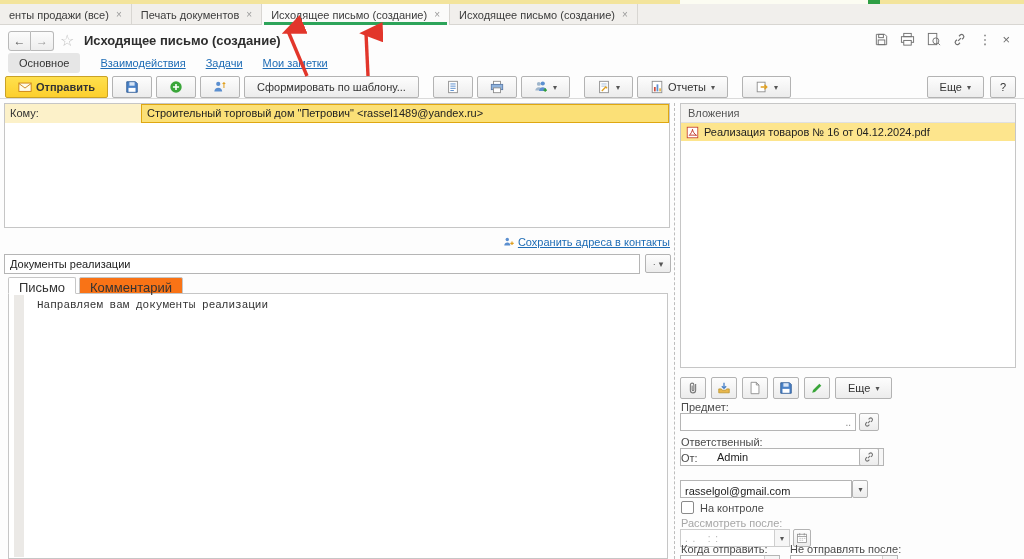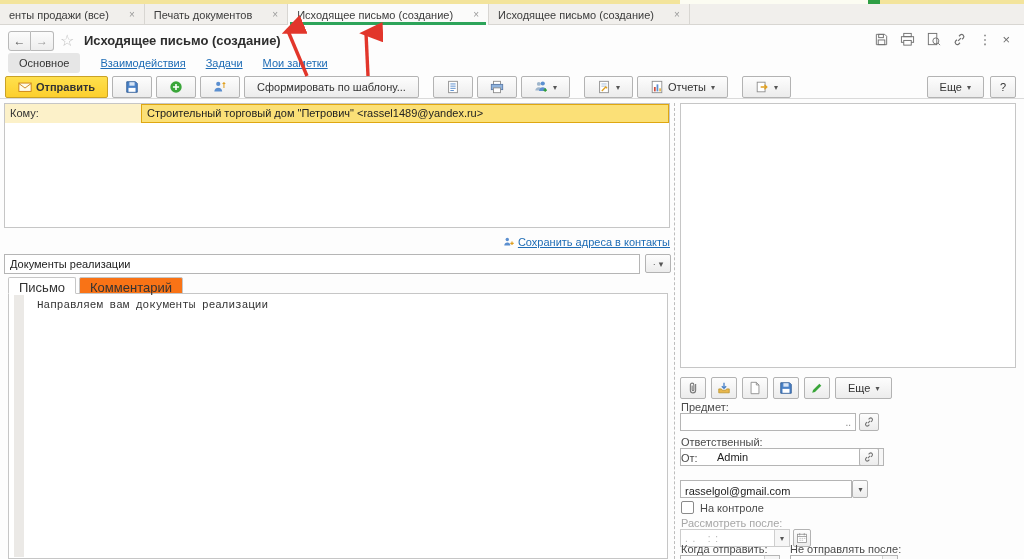--- a/index.html
+++ b/index.html
@@ -9,21 +9,21 @@
     background:#fdfdfd; font-family:"Liberation Sans", sans-serif; color:#333;
   }
   
   .topstrip { position:absolute; top:0; left:0; right:0; height:4px; background:#f3e49c; }
   .searchsliver { position:absolute; top:0; left:680px; width:196px; height:4px; background:#fcfcf2; }
   .greendot { position:absolute; top:0; left:868px; width:12px; height:4px; background:#2f9e44; }
 
   
   .tabbar { position:absolute; top:4px; left:0; right:0; height:21px; background:#f1efec;
             border-bottom:1px solid #d8d6d2; display:flex; }
-  .tab { height:21px; display:flex; align-items:center; gap:20px; padding:0 9px;
+  .tab { height:21px; display:flex; align-items:center; gap:7px; padding:0 9px;
          font-size:11px; color:#3c3c3c; border-right:1px solid #d8d6d2; position:relative; white-space:nowrap; }
   .tab.active { background:#fbfbfa; }
   .tab.active::after { content:""; position:absolute; left:2px; right:2px; bottom:0; height:3px; background:#2da45a; }
   .tab .x { color:#9a9a9a; font-size:10px; }
 
   
   .navbtns { position:absolute; top:31px; left:8px; display:flex; }
   .navbtn { width:23px; height:20px; border:1px solid #b9b9b9; background:linear-gradient(#fcfcfc,#ededed);
             display:flex; align-items:center; justify-content:center; font-size:12px; color:#555; }
   .navbtn:first-child { border-radius:3px 0 0 3px; }
@@ -306,20 +306,28 @@
     <div class="btab">Комментарий</div>
   </div>
   <div class="bodybox">
     <div class="gutter"></div>
     <div class="bodytext">Направляем вам документы реализации</div>
   </div>
 
   <div class="splitter"></div>
 
   <div class="attachbox">
+    <div class="attachhdr">Вложения</div>
+    <div class="attachrow">
+      <svg viewBox="0 0 16 16">
+          <rect x="1.5" y="1.5" width="13" height="13" fill="#fff" stroke="#c3392b"></rect>
+          <path d="M4 11.5c1.6-1.2 4-5.5 4-7.5 0 2.6 2.6 6.3 5 7.5-2.2-.3-6.8-.5-9 0z" fill="none" stroke="#c3392b" stroke-width="1.2"></path>
+        </svg>
+      <span>Реализация товаров № 16 от 04.12.2024.pdf</span>
+    </div>
   </div>
 
   <div class="attachtools">
     <button class="tbtn itbtn">
       <svg viewBox="0 0 16 16" fill="none" stroke="#7a7a7a" stroke-width="1.3">
           <path d="M11 3.5v7a3 3 0 01-6 0v-6a2 2 0 014 0v5.5a1 1 0 01-2 0V5"></path>
         </svg>
     </button>
     <button class="tbtn itbtn">
       <svg viewBox="0 0 16 16">

